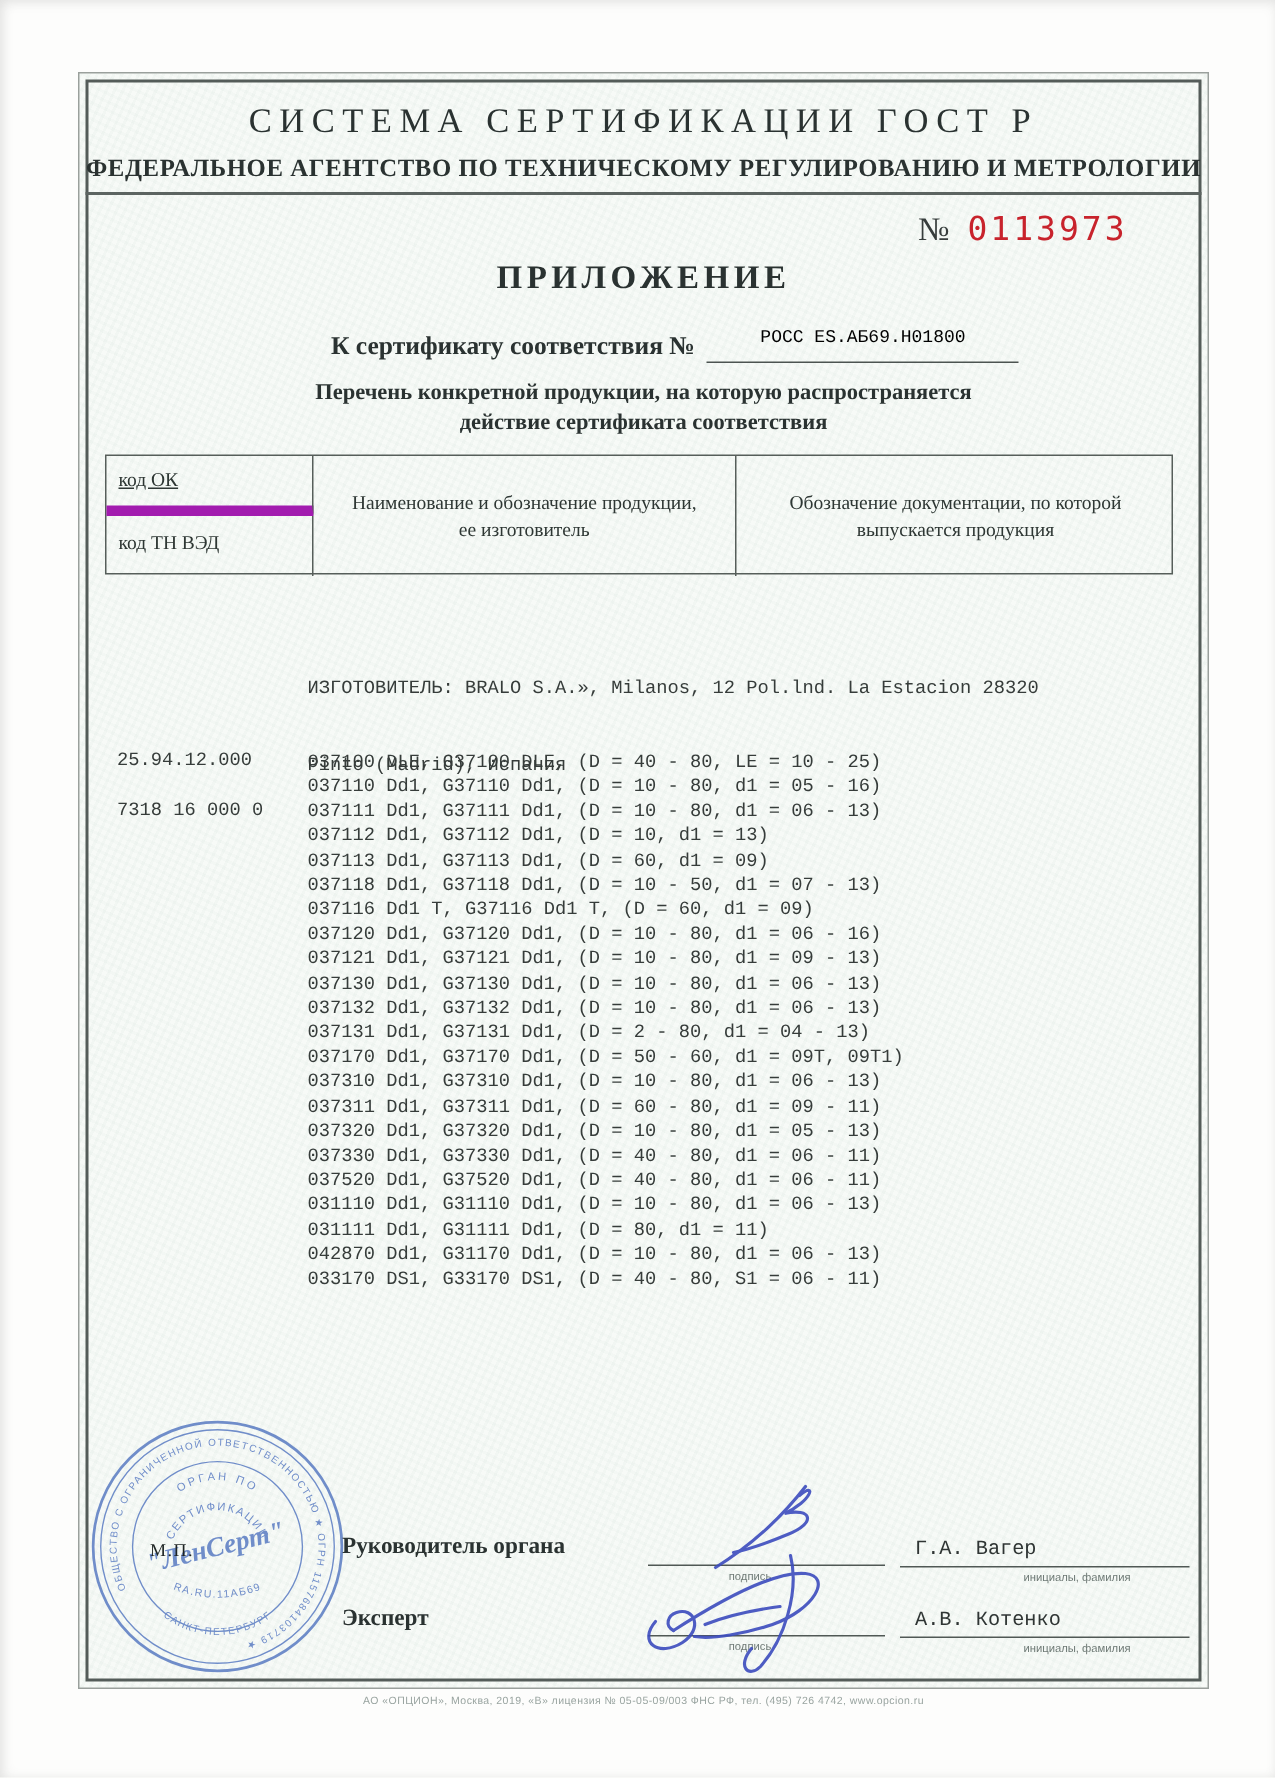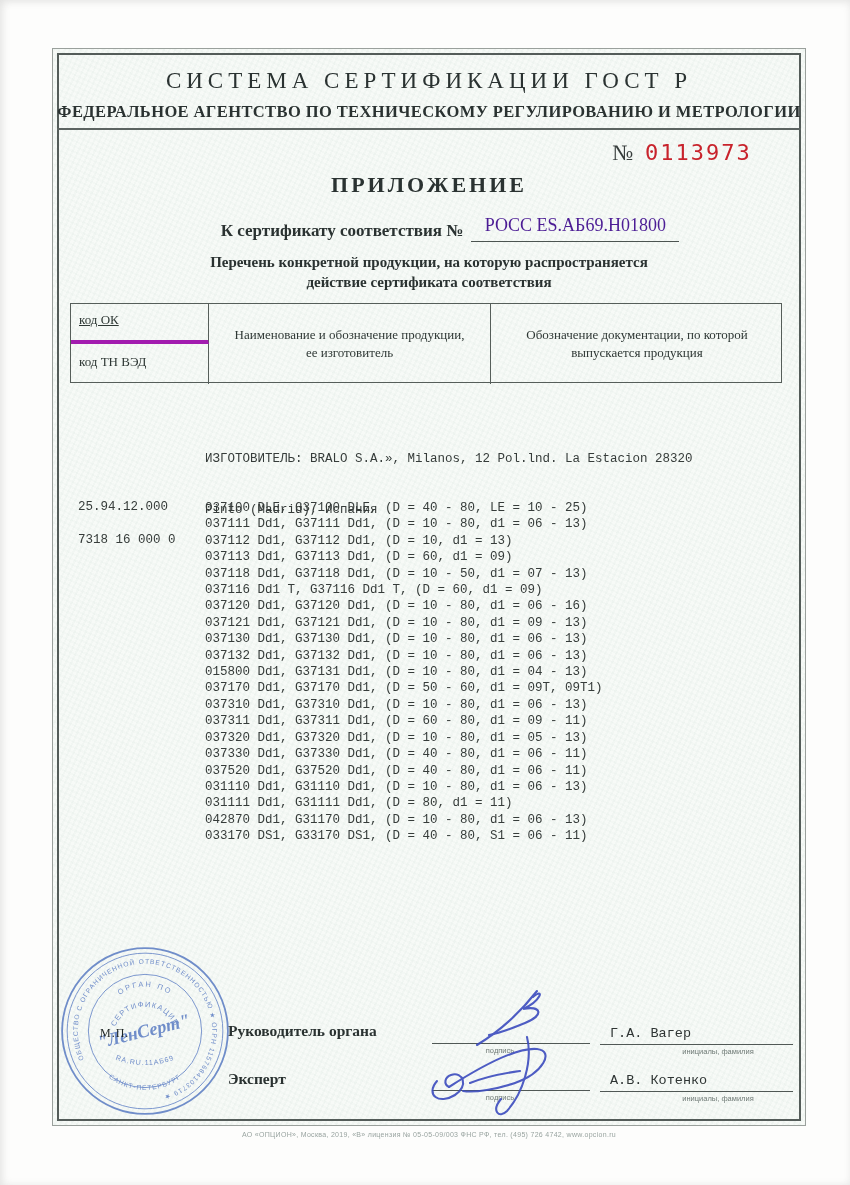--- a/index.html
+++ b/index.html
@@ -45,34 +45,34 @@
 
   .cert-row {
     position:absolute; left:52px; top:210px; width:754px;
     display:flex; justify-content:center; align-items:flex-end; gap:8px; height:32px;
   }
   .cert-row .lbl { font-size:17px; font-weight:bold; color:#2a3231; padding-bottom:1px;margin-left:42px; }
   .cert-row .uline {
     display:inline-block; width:208px; border-bottom:1px solid #4c5451; text-align:center; height:26px;
   }
   .cert-row .uline .val {
-    position:relative; top:-1px; font-family:Liberation Serif, serif; font-size:18px; color:#4c1d95;
+    position:relative; top:-1px; font-family:Liberation Mono, monospace; font-size:12px; color:#000000;
   }
 
   .purpose {
     position:absolute; left:52px; top:252px; width:754px; text-align:center;
     font-size:15px; font-weight:bold; line-height:20px; color:#2a3231;
   }
 
   .spec-table {
     position:absolute; left:70px; top:303px; width:712px; height:80px;
     display:grid; grid-template-columns:138px 282px 292px; grid-template-rows:40px 40px;
     border:1px solid #565e5a; font-size:13px; color:#2e3734;
   }
-  .spec-table .c1a { grid-column:1; grid-row:1; border-bottom:4px solid #a21caf; border-right:1px solid #565e5a; padding:8px 0 0 8px;text-decoration:underline; }
+  .spec-table .c1a { grid-column:1; grid-row:1; border-bottom:7px solid #a21caf; border-right:1px solid #565e5a; padding:8px 0 0 8px;text-decoration:underline; }
   .spec-table .c1b { grid-column:1; grid-row:2; border-right:1px solid #565e5a; padding:10px 6px 0 8px; }
   .spec-table .c2  { grid-column:2; grid-row:1 / span 2; border-right:1px solid #565e5a; display:flex; align-items:center; justify-content:center; text-align:center; padding:0 22px; line-height:18px; }
   .spec-table .c3  { grid-column:3; grid-row:1 / span 2; display:flex; align-items:center; justify-content:center; text-align:center; padding:0 18px; line-height:18px; }
 
   .mono { font-family:"Liberation Mono", monospace; color:#363c3a; }
   .manu { position:absolute; left:205px; top:417px; width:600px; font-size:12.5px; line-height:17px; white-space:pre; }
   .code-ok    { position:absolute; left:78px; top:500px; font-size:12.5px; }
   .code-tnved { position:absolute; left:78px; top:533px; font-size:12.5px; }
   .plist { position:absolute; left:205px; top:500px; width:560px; }
   .plist-line { font-family:"Liberation Mono", monospace; font-size:12.5px; line-height:16.4px; white-space:pre; color:#363c3a; }
@@ -143,30 +143,31 @@
   <div class="manu mono">
     <div>ИЗГОТОВИТЕЛЬ: BRALO S.A.», Milanos, 12 Pol.lnd. La Estacion 28320</div>
     <div>Pinto (Madrid), Испания</div>
   </div>
 
   <div class="code-ok mono">25.94.12.000</div>
   <div class="code-tnved mono">7318 16 000 0</div>
 
   <div class="plist">
       <div class="plist-line">037100 DLE, G37100 DLE, (D = 40 - 80, LE = 10 - 25)</div>
+      <div class="plist-line">037110 Dd1, G37110 Dd1, (D = 10 - 80, d1 = 05 - 16)</div>
       <div class="plist-line">037111 Dd1, G37111 Dd1, (D = 10 - 80, d1 = 06 - 13)</div>
       <div class="plist-line">037112 Dd1, G37112 Dd1, (D = 10, d1 = 13)</div>
       <div class="plist-line">037113 Dd1, G37113 Dd1, (D = 60, d1 = 09)</div>
       <div class="plist-line">037118 Dd1, G37118 Dd1, (D = 10 - 50, d1 = 07 - 13)</div>
       <div class="plist-line">037116 Dd1 T, G37116 Dd1 T, (D = 60, d1 = 09)</div>
       <div class="plist-line">037120 Dd1, G37120 Dd1, (D = 10 - 80, d1 = 06 - 16)</div>
       <div class="plist-line">037121 Dd1, G37121 Dd1, (D = 10 - 80, d1 = 09 - 13)</div>
       <div class="plist-line">037130 Dd1, G37130 Dd1, (D = 10 - 80, d1 = 06 - 13)</div>
       <div class="plist-line">037132 Dd1, G37132 Dd1, (D = 10 - 80, d1 = 06 - 13)</div>
-      <div class="plist-line">015800 Dd1, G37131 Dd1, (D = 10 - 80, d1 = 04 - 13)</div>
+      <div class="plist-line">037131 Dd1, G37131 Dd1, (D = 2 - 80, d1 = 04 - 13)</div>
       <div class="plist-line">037170 Dd1, G37170 Dd1, (D = 50 - 60, d1 = 09T, 09T1)</div>
       <div class="plist-line">037310 Dd1, G37310 Dd1, (D = 10 - 80, d1 = 06 - 13)</div>
       <div class="plist-line">037311 Dd1, G37311 Dd1, (D = 60 - 80, d1 = 09 - 11)</div>
       <div class="plist-line">037320 Dd1, G37320 Dd1, (D = 10 - 80, d1 = 05 - 13)</div>
       <div class="plist-line">037330 Dd1, G37330 Dd1, (D = 40 - 80, d1 = 06 - 11)</div>
       <div class="plist-line">037520 Dd1, G37520 Dd1, (D = 40 - 80, d1 = 06 - 11)</div>
       <div class="plist-line">031110 Dd1, G31110 Dd1, (D = 10 - 80, d1 = 06 - 13)</div>
       <div class="plist-line">031111 Dd1, G31111 Dd1, (D = 80, d1 = 11)</div>
       <div class="plist-line">042870 Dd1, G31170 Dd1, (D = 10 - 80, d1 = 06 - 13)</div>
       <div class="plist-line">033170 DS1, G33170 DS1, (D = 40 - 80, S1 = 06 - 11)</div>

